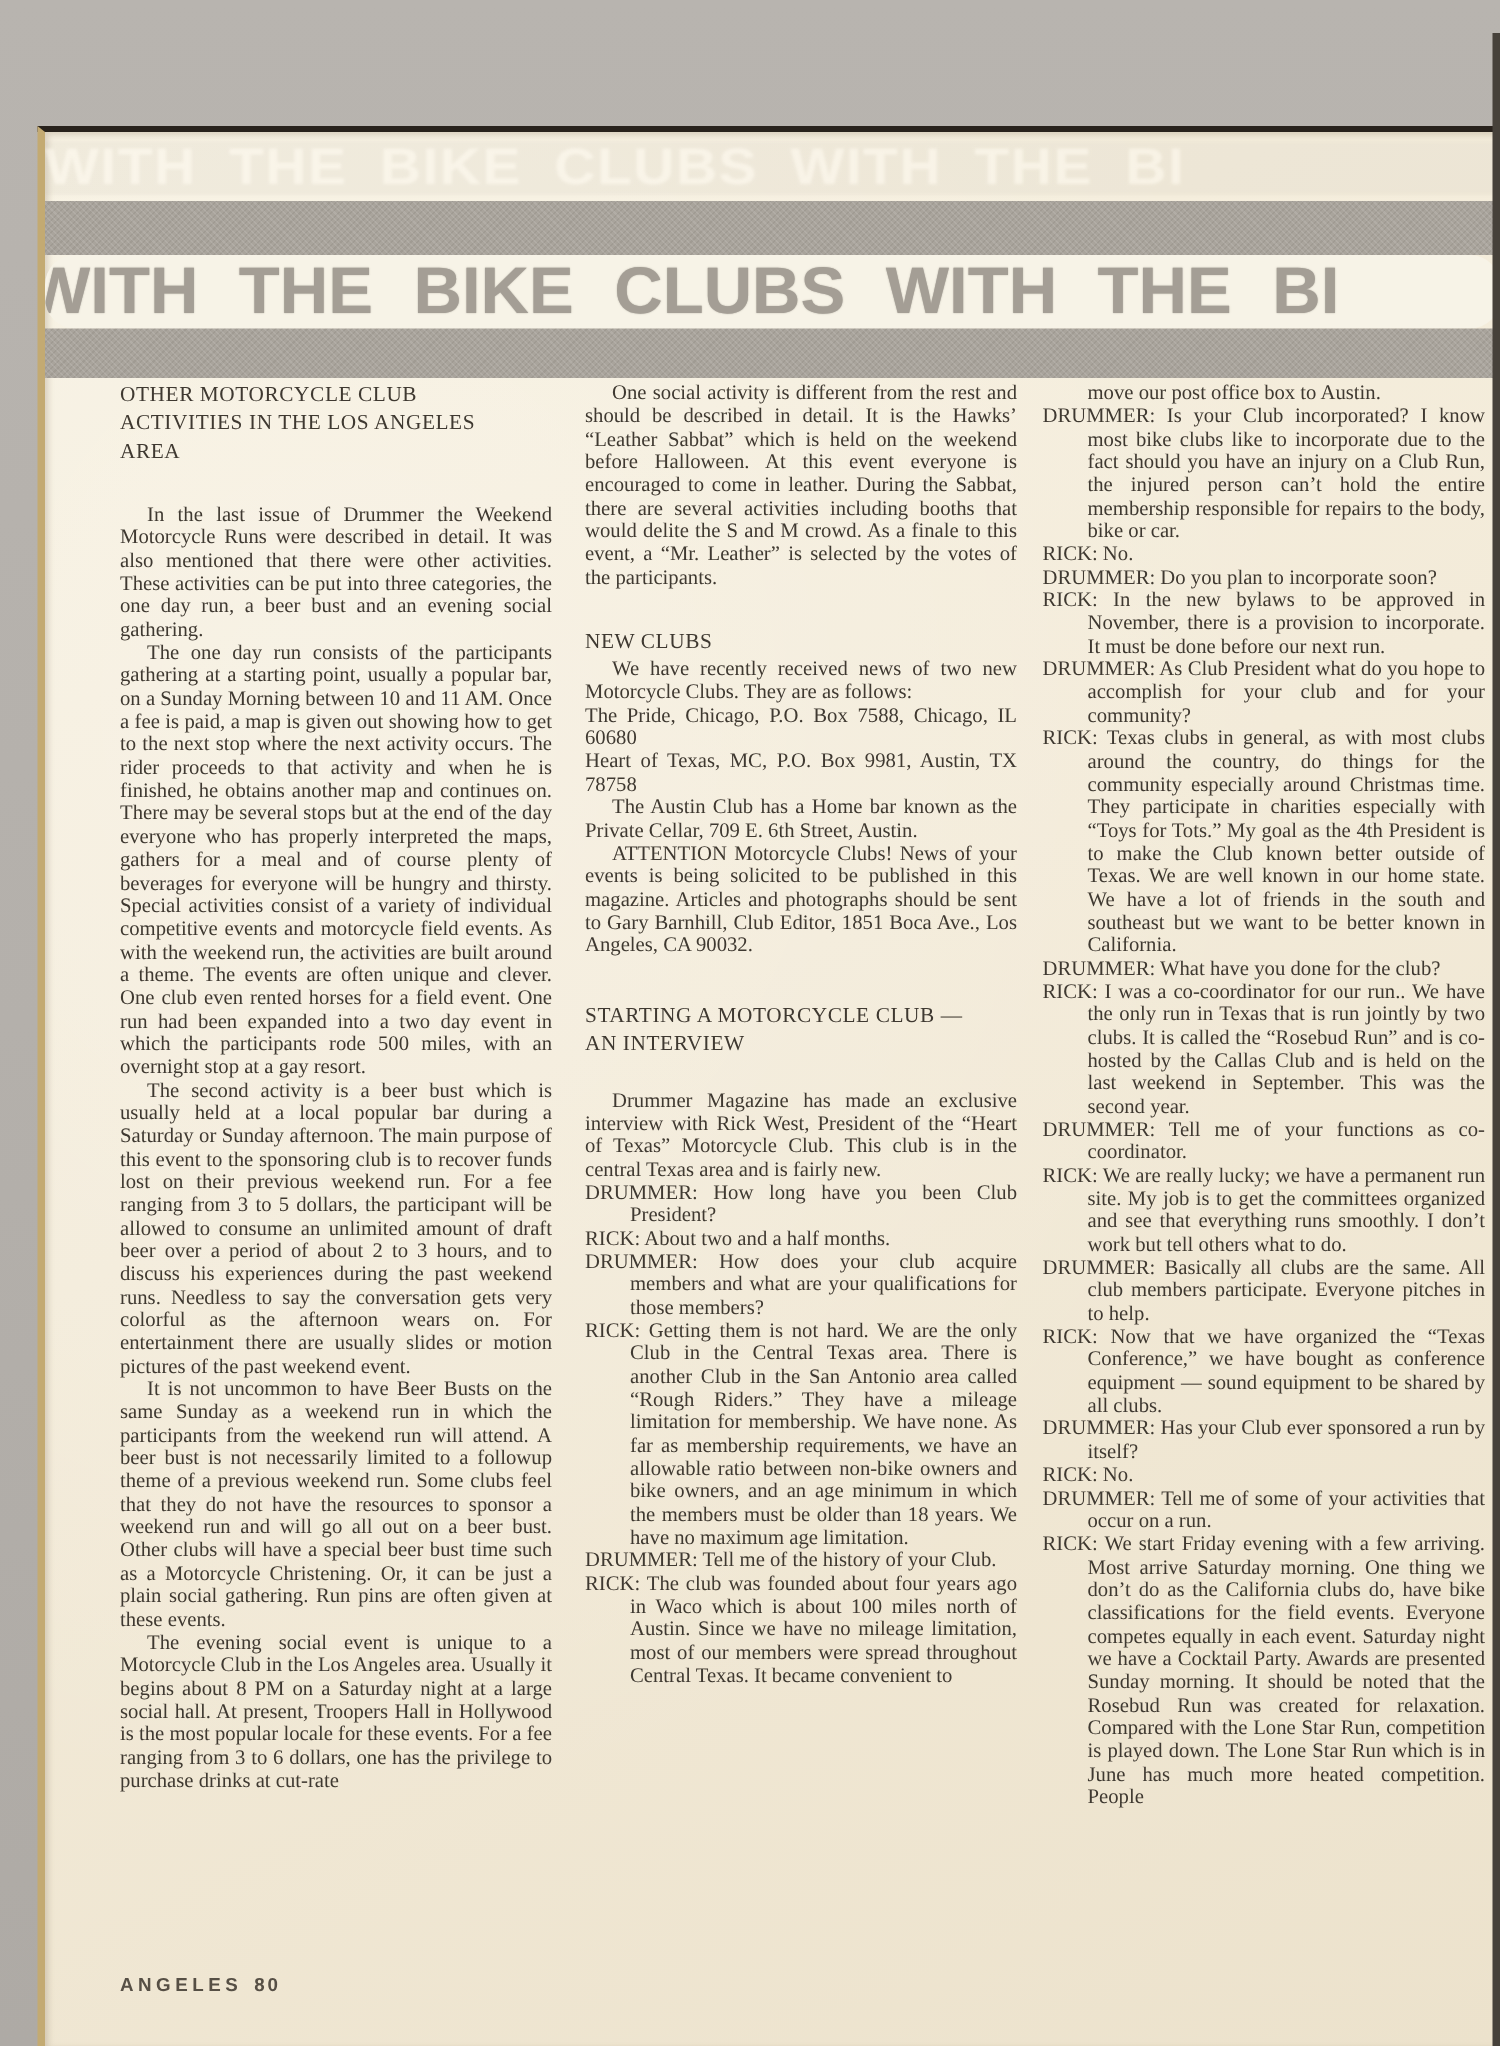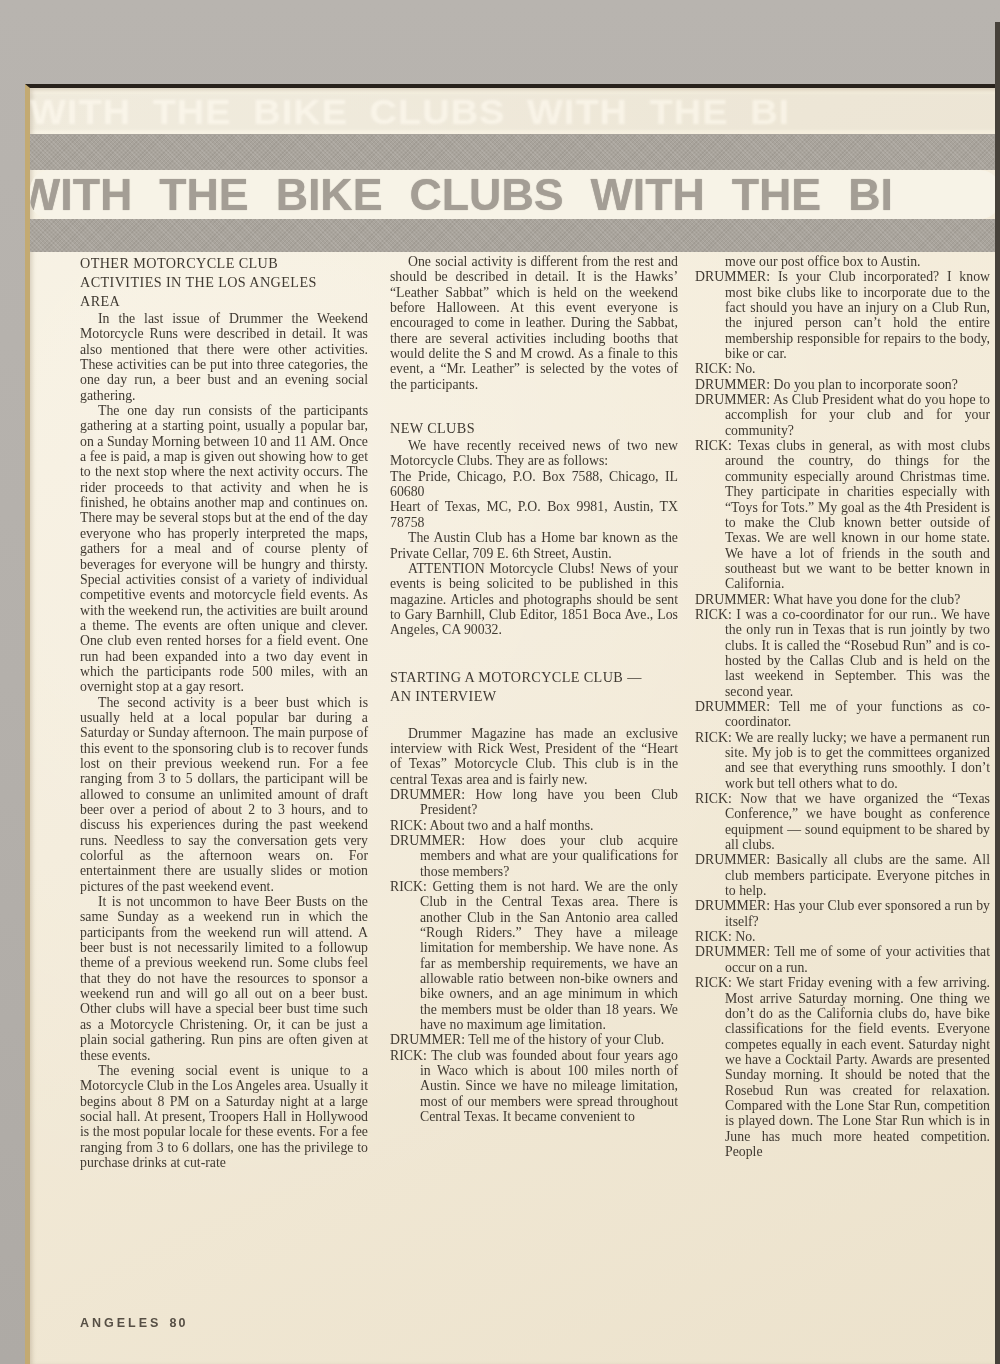--- a/index.html
+++ b/index.html
@@ -59,21 +59,21 @@
     text-align:justify;hyphens:auto;
   }
   .col1{left:50px;width:288px;}
   .col2{left:360px;width:288px;}
   .col3{left:665px;width:295px;}
   .col p{margin:0;}
   .col h3,.col h4{
     margin:0;font-size:14.2px;font-weight:normal;line-height:19px;
     letter-spacing:0.4px;white-space:pre-line;text-align:left;
   }
-  .col h3{}
+  .col h3{margin-bottom:24px;}
   h4.new-clubs{margin-top:27px;}
   h4.interview{margin-top:30px;margin-bottom:20px;}
   .para{text-indent:18px;}
   .flush{text-indent:0;}
   .qa{padding-left:30px;text-indent:-30px;}
   .cont{padding-left:30px;}
   .footer{
     position:absolute;left:50px;top:1228px;
     font-family:"Liberation Sans", sans-serif;font-weight:bold;
     font-size:12.5px;letter-spacing:3px;color:#564f45;
@@ -123,28 +123,29 @@
     <p class="qa">RICK: Getting them is not hard. We are the only Club in the Central Texas area. There is another Club in the San Antonio area called “Rough Riders.” They have a mileage limitation for membership. We have none. As far as membership requirements, we have an allowable ratio between non-bike owners and bike owners, and an age minimum in which the members must be older than 18 years. We have no maximum age limitation.</p>
     <p class="qa">DRUMMER: Tell me of the history of your Club.</p>
     <p class="qa">RICK: The club was founded about four years ago in Waco which is about 100 miles north of Austin. Since we have no mileage limitation, most of our members were spread throughout Central Texas. It became convenient to</p>
   </div>
 
   <div class="col col3">
     <p class="cont">move our post office box to Austin.</p>
     <p class="qa">DRUMMER: Is your Club incorporated? I know most bike clubs like to incorporate due to the fact should you have an injury on a Club Run, the injured person can’t hold the entire membership responsible for repairs to the body, bike or car.</p>
     <p class="qa">RICK: No.</p>
     <p class="qa">DRUMMER: Do you plan to incorporate soon?</p>
+    <p class="qa">RICK: In the new bylaws to be approved in November, there is a provision to incorporate. It must be done before our next run.</p>
     <p class="qa">DRUMMER: As Club President what do you hope to accomplish for your club and for your community?</p>
     <p class="qa">RICK: Texas clubs in general, as with most clubs around the country, do things for the community especially around Christmas time. They participate in charities especially with “Toys for Tots.” My goal as the 4th President is to make the Club known better outside of Texas. We are well known in our home state. We have a lot of friends in the south and southeast but we want to be better known in California.</p>
     <p class="qa">DRUMMER: What have you done for the club?</p>
     <p class="qa">RICK: I was a co-coordinator for our run.. We have the only run in Texas that is run jointly by two clubs. It is called the “Rosebud Run” and is co-hosted by the Callas Club and is held on the last weekend in September. This was the second year.</p>
     <p class="qa">DRUMMER: Tell me of your functions as co-coordinator.</p>
     <p class="qa">RICK: We are really lucky; we have a permanent run site. My job is to get the committees organized and see that everything runs smoothly. I don’t work but tell others what to do.</p>
+    <p class="qa">DRUMMER: Basically all clubs are the same. All club members participate. Everyone pitches in to help.</p>
     <p class="qa">RICK: Now that we have organized the “Texas Conference,” we have bought as conference equipment — sound equipment to be shared by all clubs.</p>
-    <p class="qa">DRUMMER: Basically all clubs are the same. All club members participate. Everyone pitches in to help.</p>
     <p class="qa">DRUMMER: Has your Club ever sponsored a run by itself?</p>
     <p class="qa">RICK: No.</p>
     <p class="qa">DRUMMER: Tell me of some of your activities that occur on a run.</p>
     <p class="qa">RICK: We start Friday evening with a few arriving. Most arrive Saturday morning. One thing we don’t do as the California clubs do, have bike classifications for the field events. Everyone competes equally in each event. Saturday night we have a Cocktail Party. Awards are presented Sunday morning. It should be noted that the Rosebud Run was created for relaxation. Compared with the Lone Star Run, competition is played down. The Lone Star Run which is in June has much more heated competition. People</p>
   </div>
 
   <div class="footer">
     <span>ANGELES</span><span class="pagenum">80</span>
   </div>
 

